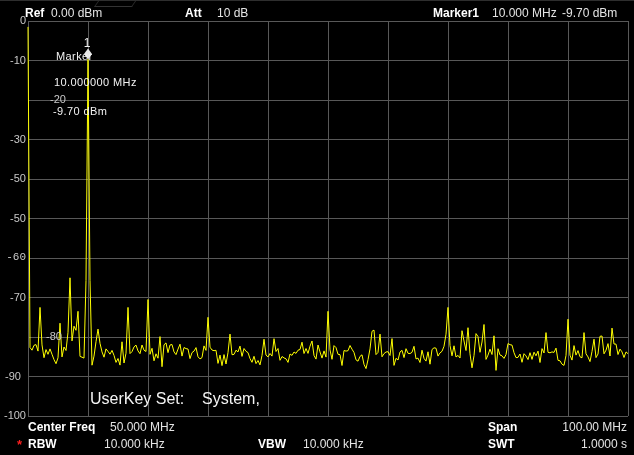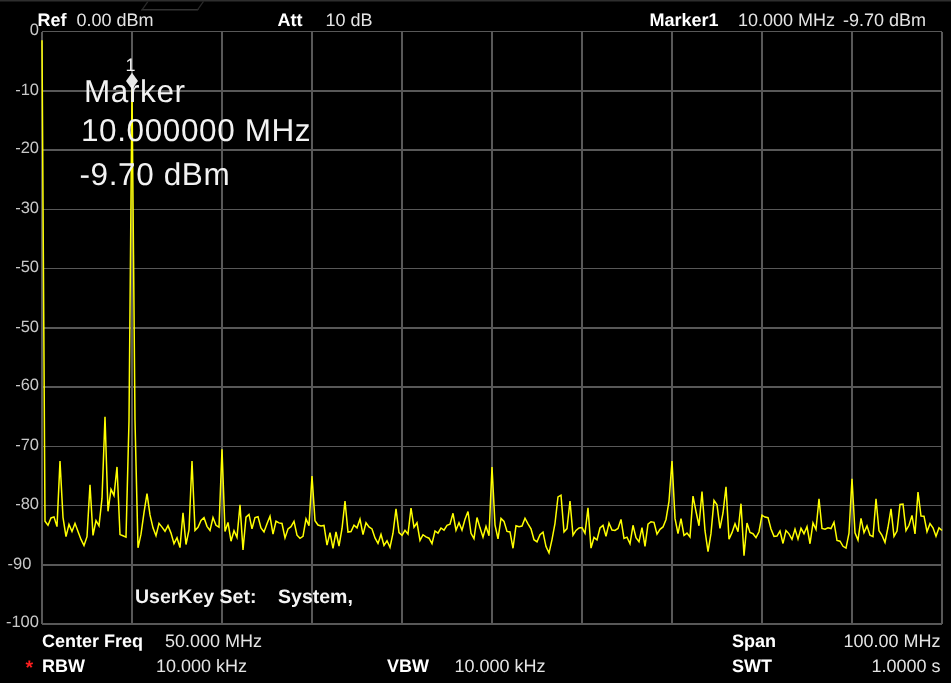--- a/index.html
+++ b/index.html
@@ -3,22 +3,22 @@
 <meta charset="utf-8">
 <style>
   html,body{margin:0;padding:0;background:#000;}
   body{width:634px;height:455px;position:relative;overflow:hidden;
        font-family:"Liberation Sans",sans-serif;-webkit-font-smoothing:none;}
   .abs{position:absolute;white-space:pre;}
   .lbl{font-weight:bold;color:#ffffff;font-size:12px;}
   .val{color:#e4e4e4;font-size:12px;}
   .ylab{position:absolute;left:0;width:26px;text-align:right;
         font-size:11px;color:#c8c8c8;line-height:13px;}
-  .ann{color:#f2f2f2;font-size:21px;letter-spacing:.4px;}
-  .msg{font-weight:bold;color:#f4f4f4;font-size:13px;}
+  .ann{color:#f2f2f2;font-size:11px;letter-spacing:.4px;}
+  .msg{font-weight:normal;color:#f4f4f4;font-size:16px;}
   .flag{color:#ff1f1f;font-weight:bold;font-size:13px;}
   #plot-svg{position:absolute;left:0;top:0;}
   #tab-edge{position:absolute;left:0;top:0;width:634px;height:2px;
             border-top:1px solid #2e2e2e;}
   #tab-notch{position:absolute;left:96px;top:1px;width:36px;height:5px;
              border-bottom:1px solid #333;border-left:1px solid #2a2a2a;
              border-right:1px solid #2a2a2a;transform:skewX(-35deg);}
 </style>
 </head>
 <body>
@@ -52,27 +52,27 @@
       <line x1="28" x2="628" y1="416" y2="416"></line>
     </g>
   <polyline id="trace" fill="none" stroke="#ffff00" stroke-width="1" points="28,26.9 30,347.5 32,350.2 34,345.3 36,344.6 38,351.1 40,307.4 42,344.9 44,357.7 46,349.6 48,354.3 50,348.9 52,354.3 54,359.6 56,363.7 58,357.8 60,323.2 62,356.9 64,347.0 66,350.5 68,332.3 70,277.8 72,340.9 74,326.2 76,330.3 78,311.3 80,356.4 82,357.2 84,358.1 86,280.5 88,59.3 90,280.5 92,365.2 94,356.1 96,341.7 98,329.1 100,343.3 102,351.9 104,357.2 106,348.9 108,351.4 110,354.2 112,350.4 114,355.4 116,362.4 118,358.5 120,365.1 122,341.8 124,363.0 126,353.2 128,307.4 130,353.6 132,351.6 134,346.9 136,345.1 138,350.9 140,353.7 142,345.0 144,350.2 146,351.5 148,299.5 150,354.3 152,348.3 154,360.8 156,353.8 158,358.2 160,336.6 162,366.7 164,344.8 166,342.9 168,352.6 170,345.0 172,344.5 174,351.9 176,354.6 178,349.1 180,344.2 182,356.1 184,347.5 186,348.6 188,349.0 190,358.6 192,352.6 194,351.1 196,347.6 198,356.8 200,358.9 202,357.6 204,345.9 206,350.4 208,317.3 210,347.2 212,350.0 214,350.7 216,350.3 218,363.4 220,355.1 222,365.6 224,354.6 226,364.0 228,352.5 230,334.1 232,354.7 234,354.4 236,350.2 238,351.9 240,346.1 242,356.4 244,348.5 246,351.3 248,352.6 250,358.6 252,362.3 254,356.3 256,363.6 258,360.5 260,364.9 262,355.5 264,339.2 266,355.1 268,356.9 270,353.5 272,356.1 274,338.7 276,351.5 278,348.5 280,360.3 282,356.5 284,357.9 286,358.8 288,362.4 290,354.0 292,355.4 294,352.0 296,353.4 298,350.2 300,349.5 302,342.2 304,353.5 306,348.5 308,353.4 310,346.2 312,341.0 314,355.5 316,359.1 318,345.0 320,351.9 322,358.1 324,350.9 326,357.1 328,311.3 330,349.9 332,359.3 334,345.6 336,347.6 338,354.3 340,354.6 342,365.5 344,350.5 346,351.1 348,350.7 350,345.5 352,349.2 354,352.5 356,359.8 358,361.2 360,356.4 362,354.8 364,364.4 366,368.6 368,359.7 370,348.9 372,331.3 374,330.1 376,354.6 378,352.4 380,334.1 382,356.8 384,353.6 386,352.0 388,351.7 390,355.5 392,338.6 394,365.4 396,358.3 398,360.0 400,352.0 402,350.3 404,357.6 406,348.7 408,353.3 410,353.6 412,352.3 414,346.3 416,358.9 418,358.1 420,362.5 422,350.2 424,358.4 426,361.1 428,351.8 430,364.2 432,349.5 434,347.8 436,348.2 438,356.1 440,352.9 442,351.3 444,346.3 446,334.2 448,307.4 450,345.6 452,355.8 454,345.8 456,357.0 458,355.4 460,358.0 462,330.7 464,341.0 466,350.5 468,327.7 470,353.8 472,367.8 474,355.6 476,333.6 478,336.5 480,352.3 482,342.0 484,324.5 486,359.4 488,355.1 490,349.1 492,354.5 494,335.8 496,370.4 498,348.7 500,355.0 502,355.8 504,358.4 506,354.5 508,343.5 510,344.7 512,345.1 514,352.7 516,357.6 518,357.4 520,354.0 522,362.3 524,353.7 526,355.9 528,359.6 530,352.7 532,359.4 534,352.2 536,355.8 538,351.1 540,362.5 542,348.6 544,353.0 546,332.6 548,352.3 550,352.8 552,351.9 554,352.4 556,348.1 558,360.3 560,360.8 562,364.2 564,365.4 566,355.4 568,319.2 570,355.2 572,360.1 574,345.6 576,355.1 578,350.6 580,356.8 582,357.8 584,332.6 586,353.8 588,356.9 590,361.6 592,351.5 594,339.2 596,357.6 598,354.0 600,336.3 602,336.0 604,353.8 606,350.2 608,343.6 610,356.0 612,328.1 614,344.0 616,344.1 618,354.5 620,349.1 622,351.9 624,357.5 626,351.9 628,353.7"></polyline>
   <polygon id="marker-diamond" fill="#e8e8e8" points="88,48.5 92,54 88,59.5 84,54"></polygon>
   <text id="marker-number" x="87" y="47" fill="#f0f0f0" font-size="12" font-family="Liberation Sans, sans-serif" text-anchor="middle">1</text>
 </svg>
 
 <div id="ylabels">
     <div class="ylab" style="top: 14px;">0</div>
     <div class="ylab" style="top: 53.5px;">-10</div>
-    <div class="ylab" style="top: 93px;">-20</div>
+    <div class="ylab" style="top: 93px; padding-left: 40px;">-20</div>
     <div class="ylab" style="top: 132.5px;">-30</div>
     <div class="ylab" style="top: 172px;">-50</div>
     <div class="ylab" style="top: 211.5px;">-50</div>
-    <div class="ylab" style="top: 251px;">-60</div>
+    <div class="ylab" style="top: 251px; font-family: Liberation Mono, monospace;">-60</div>
     <div class="ylab" style="top: 290.5px;">-70</div>
-    <div class="ylab" style="top: 330px;">-80</div>
+    <div class="ylab" style="top: 330px; margin-left: 36px;">-80</div>
     <div class="ylab" style="top: 369.5px; text-align: center;">-90</div>
     <div class="ylab" style="top: 409px;">-100</div>
   </div>
 
 <div class="abs lbl" style="left:25px;top:6px">Ref</div>
 <div class="abs val" style="left:51px;top:6px">0.00 dBm</div>
 <div class="abs lbl" style="left:185px;top:6px">Att</div>
 <div class="abs val" style="left:217px;top:6px">10 dB</div>
 <div class="abs lbl" style="left:433px;top:6px">Marker1</div>
 <div class="abs val" style="left:492px;top:6px">10.000 MHz</div>

